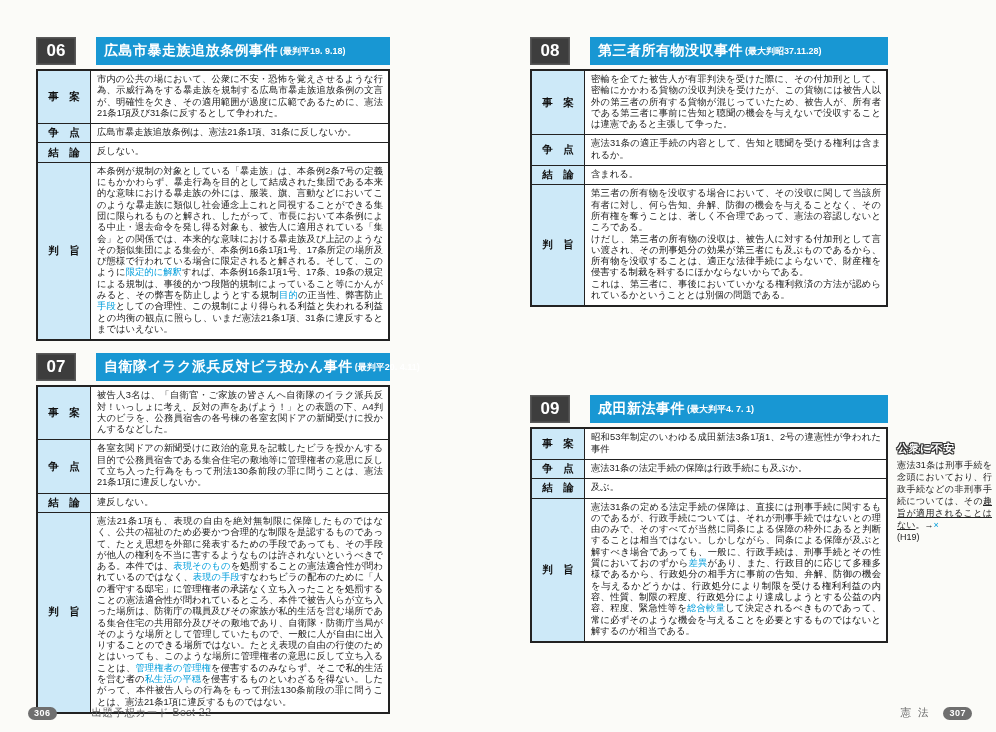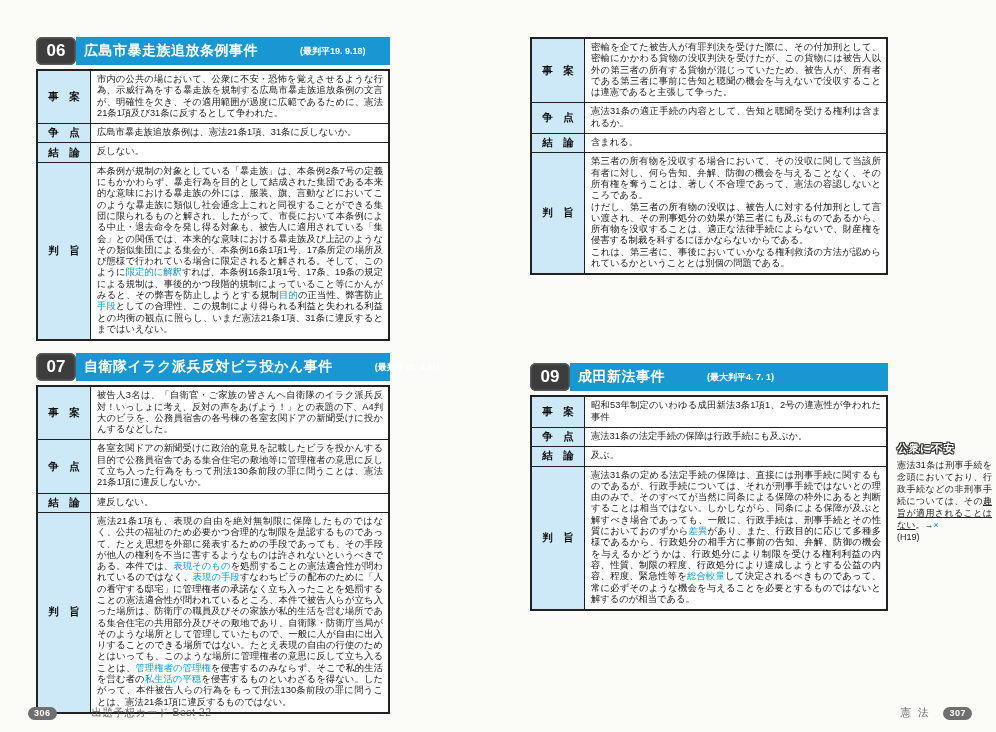--- a/index.html
+++ b/index.html
@@ -11,28 +11,28 @@
     color:#1c1c1c;
   }
   .col{position:absolute;top:37px;}
   .col-left{left:36px;width:354px;}
   .col-right{left:530px;width:358px;}
 
   .card{margin-bottom:12px;}
   .card-header{display:flex;align-items:stretch;height:28px;margin-bottom:4px;}
   .card-num{
     background:#3d3d3d;color:#fff;font-weight:bold;font-size:17px;
-    border-radius:6px;width:40px;flex:0 0 40px;
+    border-radius:0;width:40px;flex:0 0 40px;
     display:flex;align-items:center;justify-content:center;
     box-shadow:inset 0 0 0 1.5px #5a5a5a;
-    margin-right:0;
+    margin-right:20px;
   }
   .card-titlebar{
     flex:1;background:#1897d3;color:#fff;
-    display:flex;align-items:center;padding:0 8px;min-width:0;gap:40px;
+    display:flex;align-items:center;padding:0 8px;min-width:0;
   }
   .card-title{font-weight:bold;font-size:14px;letter-spacing:0.5px;white-space:nowrap;}
   .card-citation{font-weight:bold;font-size:9px;margin-left:2px;white-space:nowrap;}
 
   table.card-table{
     width:100%;border-collapse:collapse;background:#fff;
     border:2px solid #222;table-layout:fixed;
   }
   table.card-table th{
     width:50px;background:#cde9f8;
@@ -131,20 +131,27 @@
       </tr>
     </tbody>
       </table>
   </section>
 
 </div>
 
 <div class="col col-right">
 
   <section class="card" style="margin-bottom:88px;">
+    <div class="card-header">
+      <div class="card-num">08</div>
+      <div class="card-titlebar">
+        <span class="card-title">第三者所有物没収事件</span>
+        <span class="card-citation">(最大判昭37.11.28)</span>
+      </div>
+    </div>
     <table class="card-table">
       <tbody>
           <tr>
         <th>事　案</th>
         <td><span>密輸を企てた被告人が有罪判決を受けた際に、その付加刑として、密輸にかかわる貨物の没収判決を受けたが、この貨物には被告人以外の第三者の所有する貨物が混じっていたため、被告人が、所有者である第三者に事前に告知と聴聞の機会を与えないで没収することは違憲であると主張して争った。</span></td>
       </tr>
       <tr>
         <th>争　点</th>
         <td><span>憲法31条の適正手続の内容として、告知と聴聞を受ける権利は含まれるか。</span></td>
       </tr>

